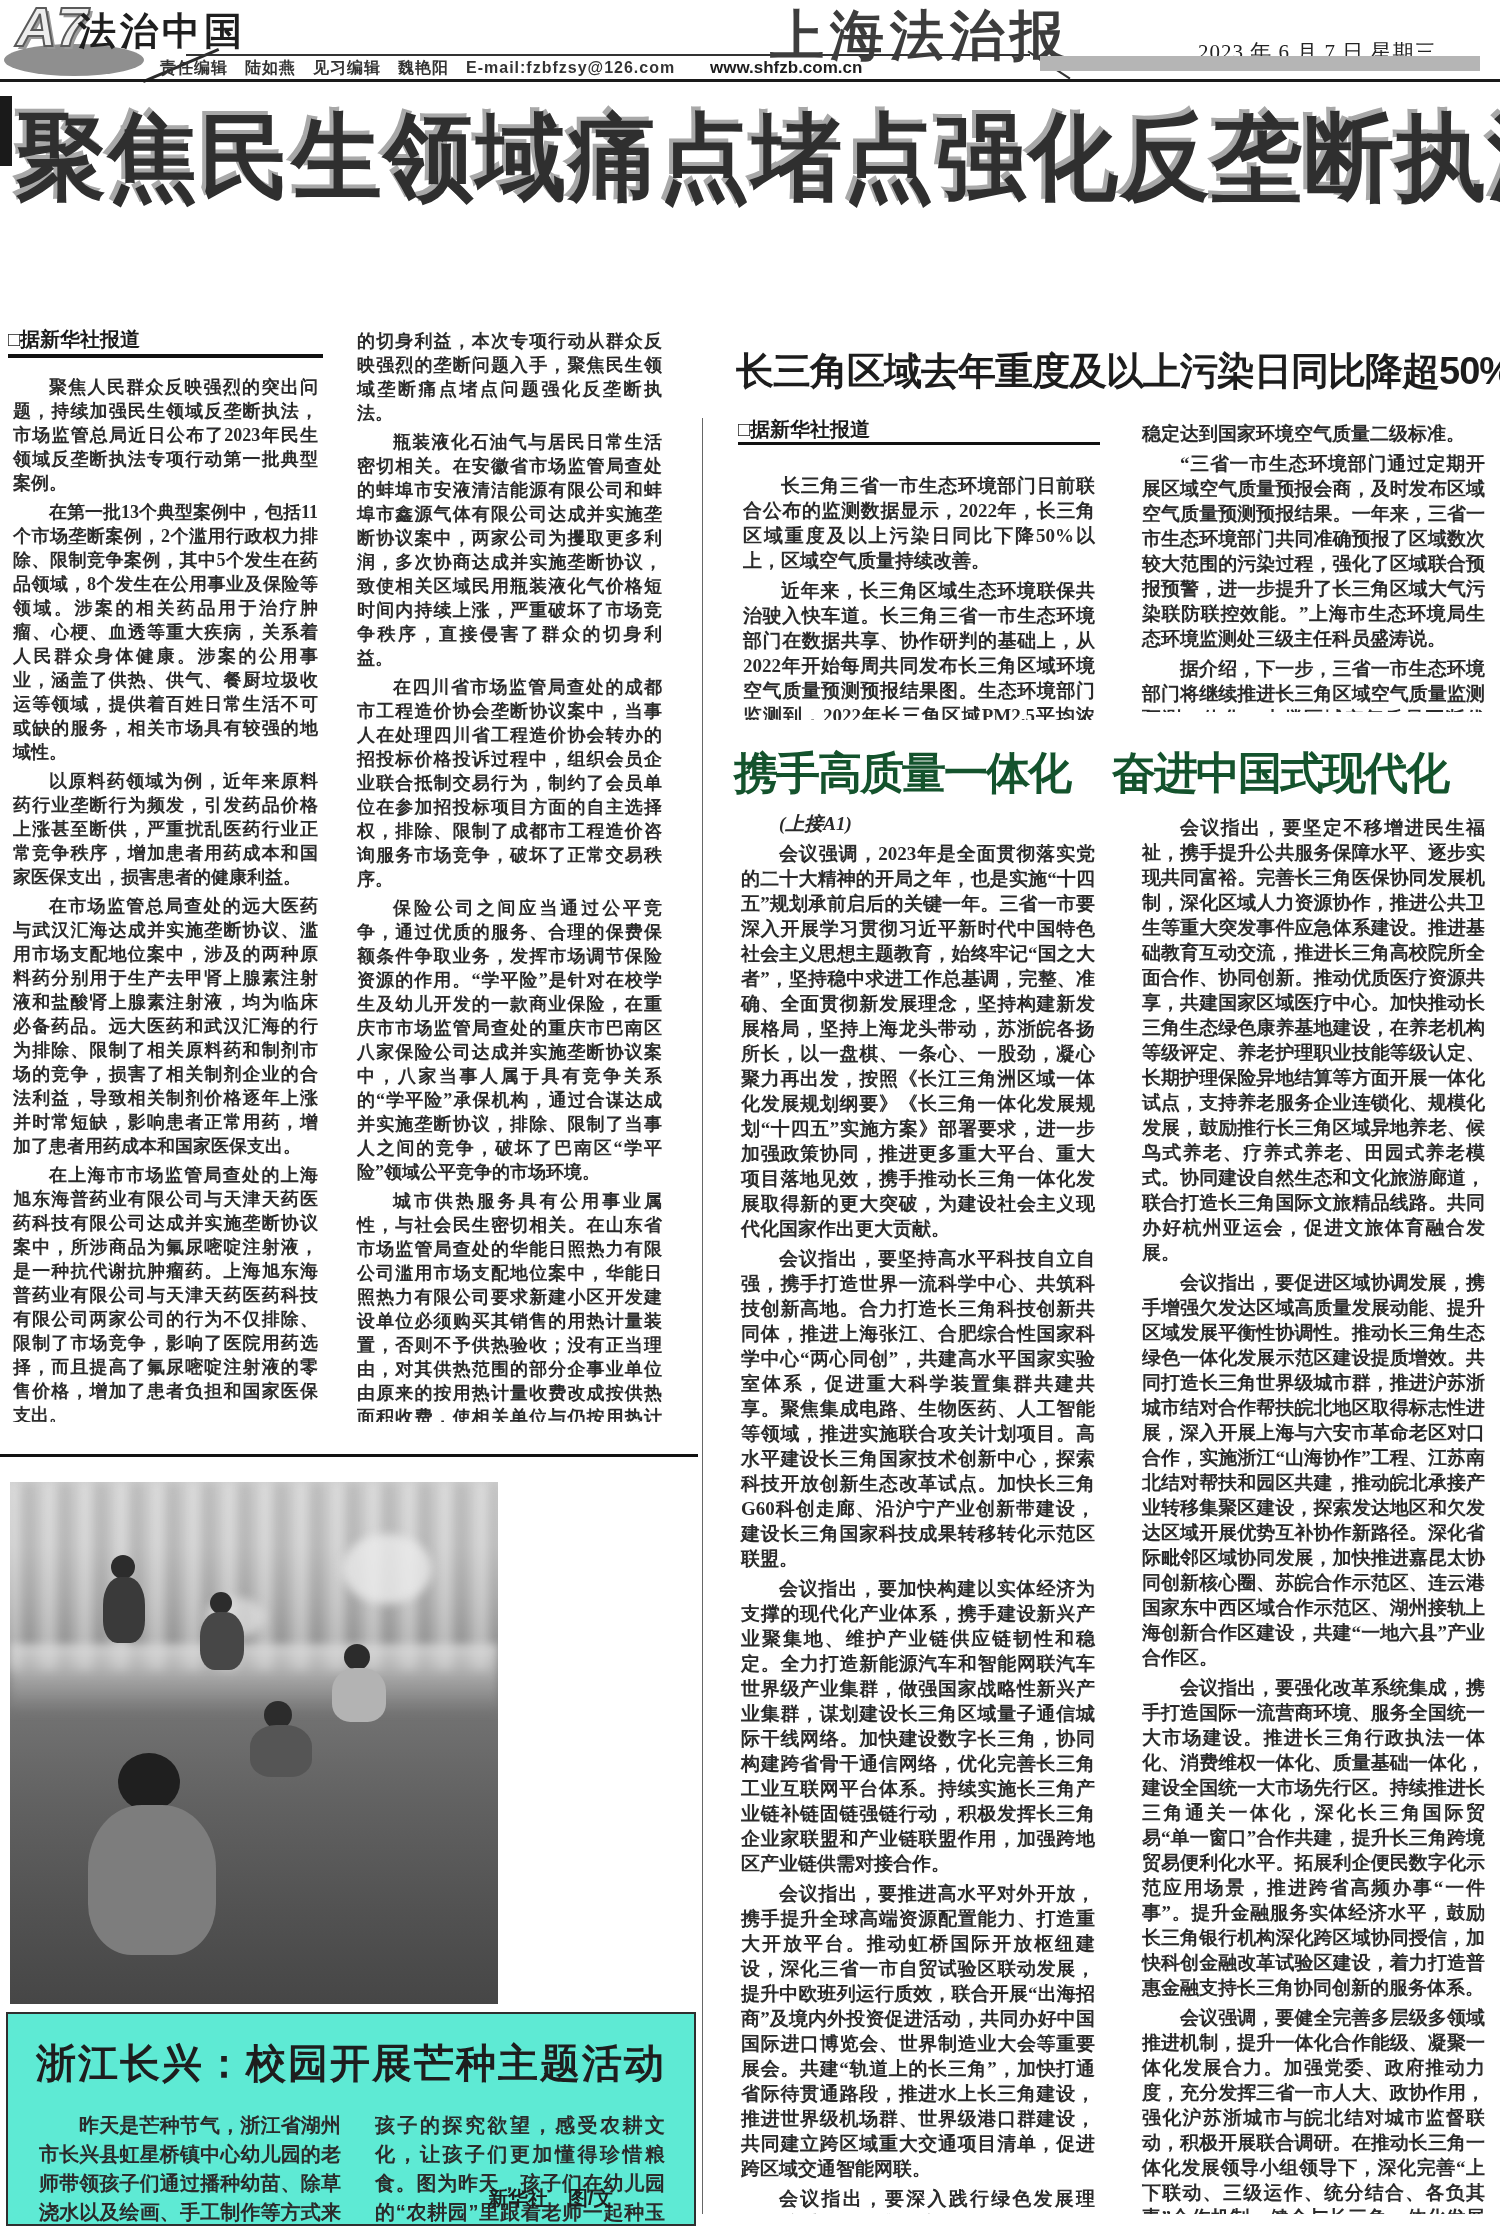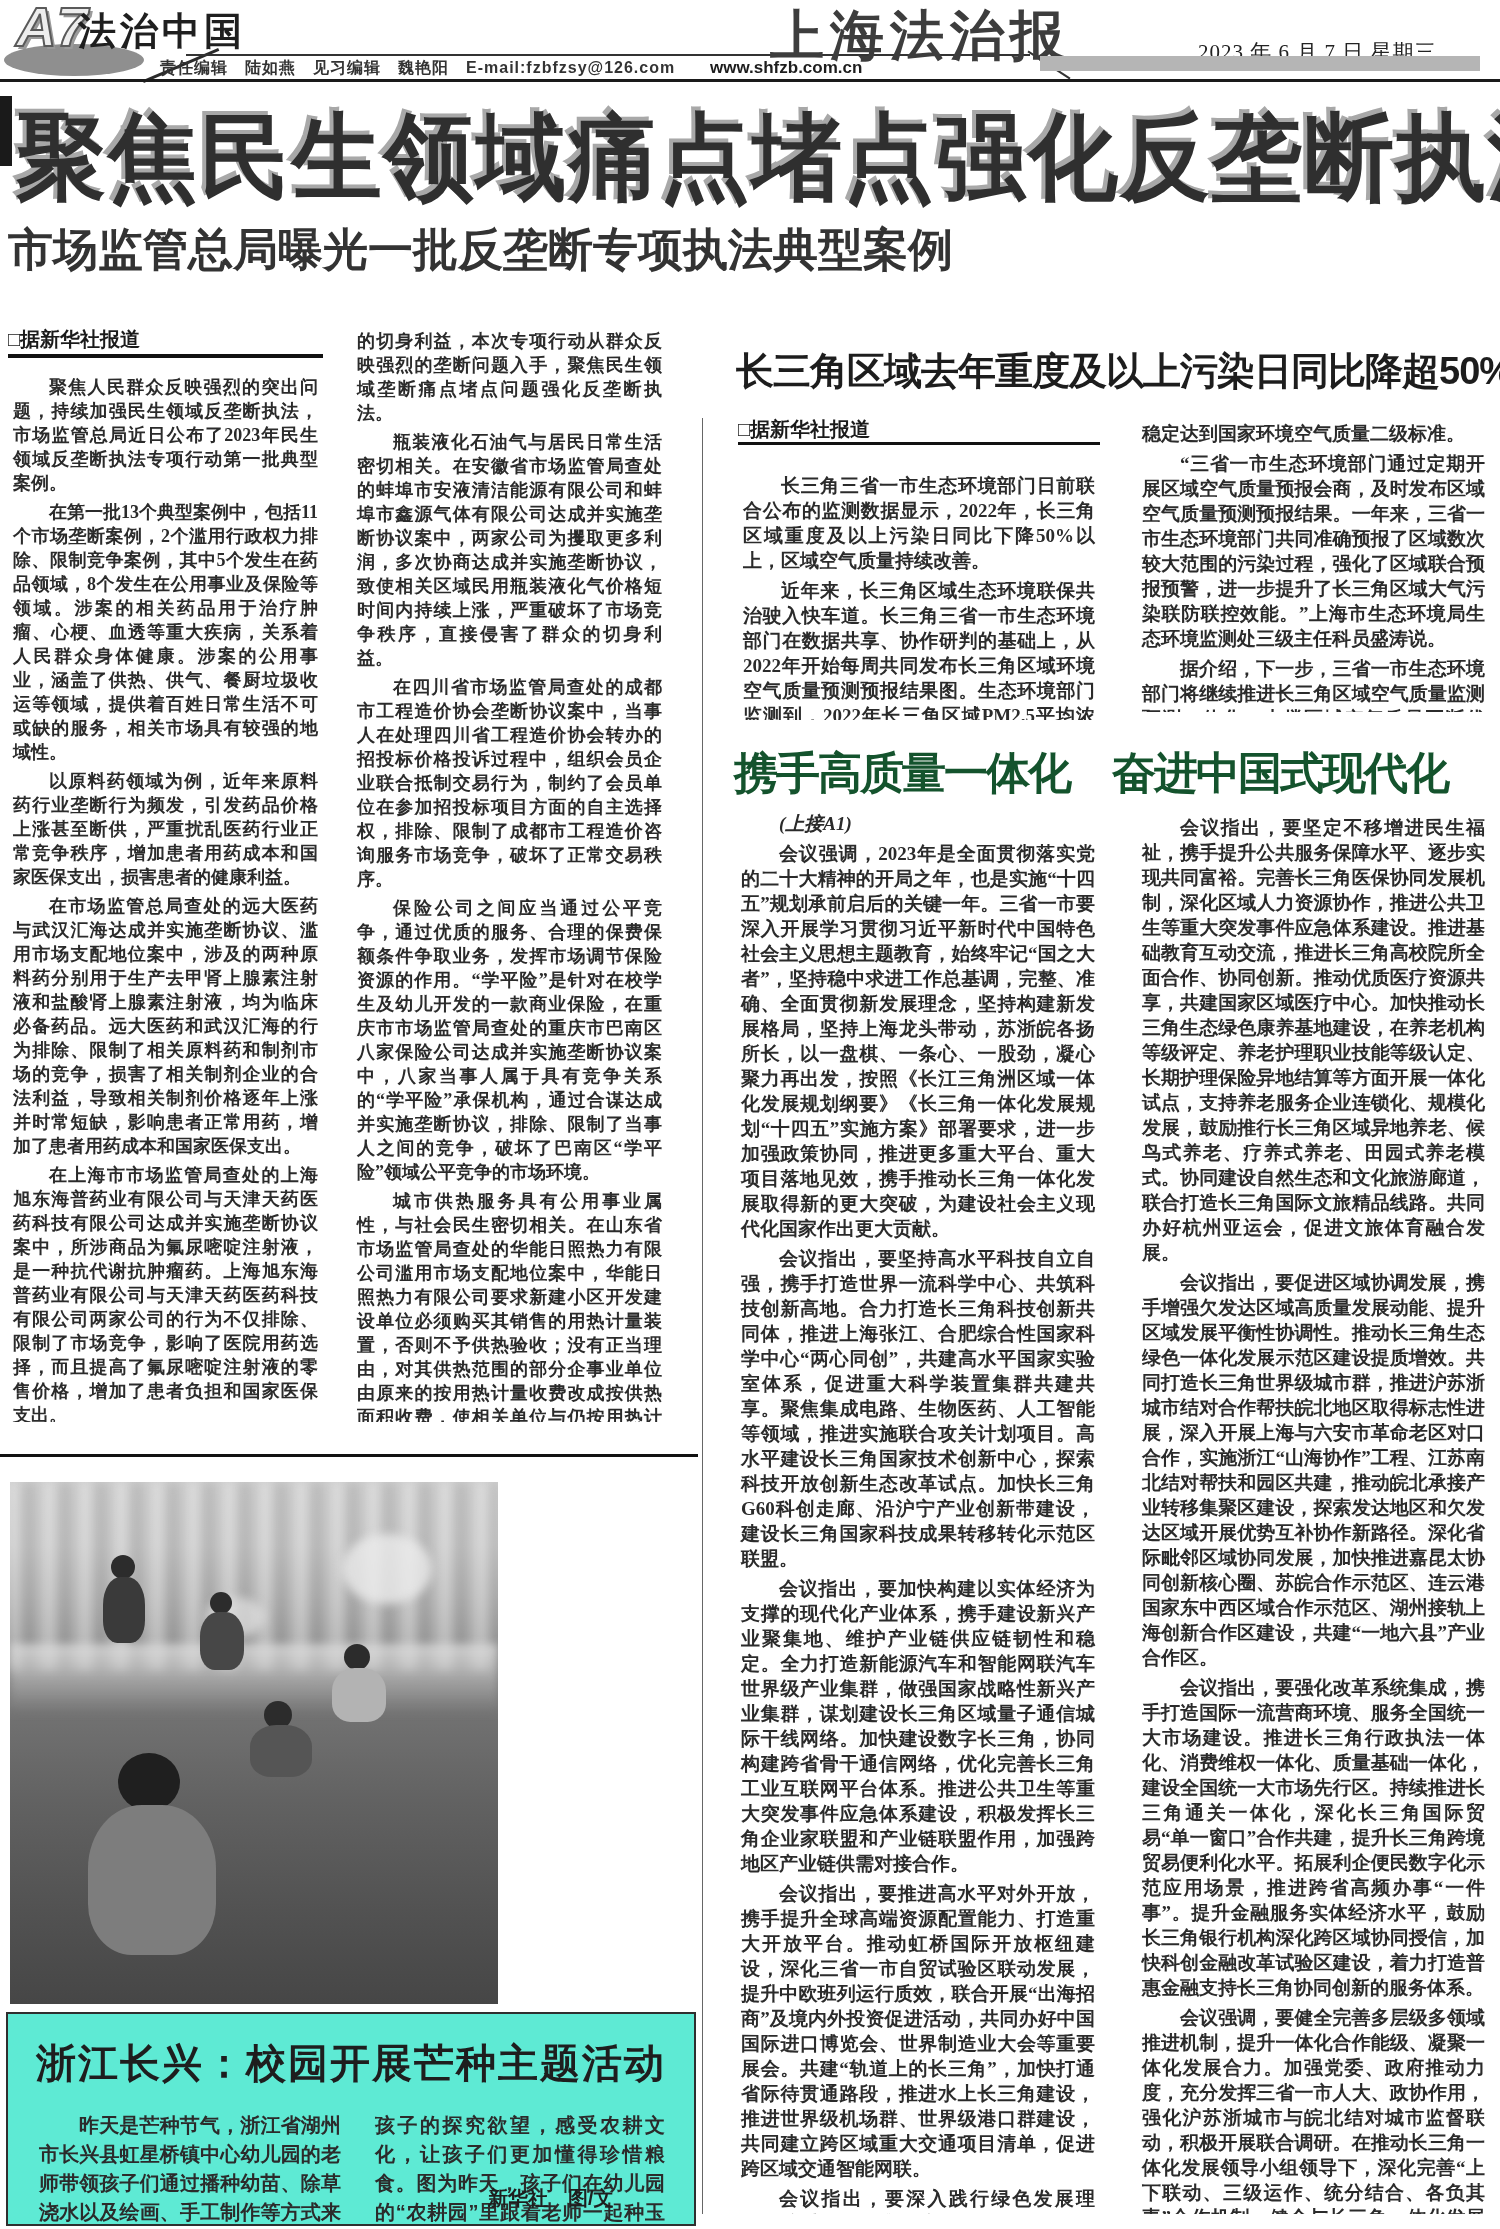--- a/index.html
+++ b/index.html
@@ -101,21 +101,20 @@
   <div class="abs thin-rule"></div>
   <div class="abs diag"></div>
   <div class="abs masthead">上海法治报</div>
   <div class="abs website">www.shfzb.com.cn</div>
   <div class="abs date-line">2023 年 6 月 7 日  星期三</div>
   <div class="abs gray-bar"></div>
   <div class="abs main-rule"></div>
 
   <div class="abs black-bar"></div>
   <div class="abs lead-headline">聚焦民生领域痛点堵点强化反垄断执法</div>
-  <div class="abs lead-subheadline">市场监管总局曝光一批反垄断专项执法典型案例</div>
   <div class="abs kicker lead-kicker">□据新华社报道</div>
   <div class="abs lead-kicker-rule"></div>
 
   <div class="col lead-col lead-col1">
     <p>聚焦人民群众反映强烈的突出问题，持续加强民生领域反垄断执法，市场监管总局近日公布了2023年民生领域反垄断执法专项行动第一批典型案例。</p>
     <p>在第一批13个典型案例中，包括11个市场垄断案例，2个滥用行政权力排除、限制竞争案例，其中5个发生在药品领域，8个发生在公用事业及保险等领域。涉案的相关药品用于治疗肿瘤、心梗、血透等重大疾病，关系着人民群众身体健康。涉案的公用事业，涵盖了供热、供气、餐厨垃圾收运等领域，提供着百姓日常生活不可或缺的服务，相关市场具有较强的地域性。</p>
     <p>以原料药领域为例，近年来原料药行业垄断行为频发，引发药品价格上涨甚至断供，严重扰乱医药行业正常竞争秩序，增加患者用药成本和国家医保支出，损害患者的健康利益。</p>
     <p>在市场监管总局查处的远大医药与武汉汇海达成并实施垄断协议、滥用市场支配地位案中，涉及的两种原料药分别用于生产去甲肾上腺素注射液和盐酸肾上腺素注射液，均为临床必备药品。远大医药和武汉汇海的行为排除、限制了相关原料药和制剂市场的竞争，损害了相关制剂企业的合法利益，导致相关制剂价格逐年上涨并时常短缺，影响患者正常用药，增加了患者用药成本和国家医保支出。</p>
     <p>在上海市市场监管局查处的上海旭东海普药业有限公司与天津天药医药科技有限公司达成并实施垄断协议案中，所涉商品为氟尿嘧啶注射液，是一种抗代谢抗肿瘤药。上海旭东海普药业有限公司与天津天药医药科技有限公司两家公司的行为不仅排除、限制了市场竞争，影响了医院用药选择，而且提高了氟尿嘧啶注射液的零售价格，增加了患者负担和国家医保支出。</p>
     <p>国务院反垄断委员会专家咨询组专家、清华大学法学院教授张晨颖表示，本次反垄断执法专项行动依法查处多起医药行业垄断案件，从源头解决药价虚高问题，有效恢复医药行业正常市场秩序，维护广大患者利益和社会公共利益。</p>
@@ -144,21 +143,21 @@
     <p class="cont">稳定达到国家环境空气质量二级标准。</p>
     <p>“三省一市生态环境部门通过定期开展区域空气质量预报会商，及时发布区域空气质量预测预报结果。一年来，三省一市生态环境部门共同准确预报了区域数次较大范围的污染过程，强化了区域联合预报预警，进一步提升了长三角区域大气污染联防联控效能。”上海市生态环境局生态环境监测处三级主任科员盛涛说。</p>
     <p>据介绍，下一步，三省一市生态环境部门将继续推进长三角区域空气质量监测预测一体化，支撑区域空气质量不断优化。</p>
   </div>
 
   <div class="abs int-headline">携手高质量一体化　奋进中国式现代化</div>
   <div class="col int-col int-col1">
     <p class="int-kicker">(上接A1)</p>
     <p>会议强调，2023年是全面贯彻落实党的二十大精神的开局之年，也是实施“十四五”规划承前启后的关键一年。三省一市要深入开展学习贯彻习近平新时代中国特色社会主义思想主题教育，始终牢记“国之大者”，坚持稳中求进工作总基调，完整、准确、全面贯彻新发展理念，坚持构建新发展格局，坚持上海龙头带动，苏浙皖各扬所长，以一盘棋、一条心、一股劲，凝心聚力再出发，按照《长江三角洲区域一体化发展规划纲要》《长三角一体化发展规划“十四五”实施方案》部署要求，进一步加强政策协同，推进更多重大平台、重大项目落地见效，携手推动长三角一体化发展取得新的更大突破，为建设社会主义现代化国家作出更大贡献。</p>
     <p>会议指出，要坚持高水平科技自立自强，携手打造世界一流科学中心、共筑科技创新高地。合力打造长三角科技创新共同体，推进上海张江、合肥综合性国家科学中心“两心同创”，共建高水平国家实验室体系，促进重大科学装置集群共建共享。聚焦集成电路、生物医药、人工智能等领域，推进实施联合攻关计划项目。高水平建设长三角国家技术创新中心，探索科技开放创新生态改革试点。加快长三角G60科创走廊、沿沪宁产业创新带建设，建设长三角国家科技成果转移转化示范区联盟。</p>
-    <p>会议指出，要加快构建以实体经济为支撑的现代化产业体系，携手建设新兴产业聚集地、维护产业链供应链韧性和稳定。全力打造新能源汽车和智能网联汽车世界级产业集群，做强国家战略性新兴产业集群，谋划建设长三角区域量子通信城际干线网络。加快建设数字长三角，协同构建跨省骨干通信网络，优化完善长三角工业互联网平台体系。推进公共卫生等重大突发事件应急体系建设，积极发挥长三角企业家联盟和产业链联盟作用，加强跨地区产业链供需对接合作。</p>
+    <p>会议指出，要加快构建以实体经济为支撑的现代化产业体系，携手建设新兴产业聚集地、维护产业链供应链韧性和稳定。全力打造新能源汽车和智能网联汽车世界级产业集群，做强国家战略性新兴产业集群，谋划建设长三角区域量子通信城际干线网络。加快建设数字长三角，协同构建跨省骨干通信网络，优化完善长三角工业互联网平台体系。持续实施长三角产业链补链固链强链行动，积极发挥长三角企业家联盟和产业链联盟作用，加强跨地区产业链供需对接合作。</p>
     <p>会议指出，要推进高水平对外开放，携手提升全球高端资源配置能力、打造重大开放平台。推动虹桥国际开放枢纽建设，深化三省一市自贸试验区联动发展，提升中欧班列运行质效，联合开展“出海招商”及境内外投资促进活动，共同办好中国国际进口博览会、世界制造业大会等重要展会。共建“轨道上的长三角”，加快打通省际待贯通路段，推进水上长三角建设，推进世界级机场群、世界级港口群建设，共同建立跨区域重大交通项目清单，促进跨区域交通智能网联。</p>
     <p>会议指出，要深入践行绿色发展理念，携手推进生态环境共保联治、加快发展方式绿色转型。共同增强区域能源配置互济能力，加大省际间区域互济置换力度，积极推动相关结对区域合作，加快建设抽水蓄能电站、风电等重大项目，共建绿色低碳能源保障体系。持续巩固长江十年禁渔成果，推进新一轮太湖流域水环境综合治理。完善区域大气、水等领域环境质量监测预警体系，落实区域规划环评会商机制，编制完成新安江——千岛湖生态保护补偿样板区建设规划，探索建立跨流域跨区域生态补偿机制，完善资源环境权益联动机制。</p>
   </div>
   <div class="col int-col int-col2">
     <p>会议指出，要坚定不移增进民生福祉，携手提升公共服务保障水平、逐步实现共同富裕。完善长三角医保协同发展机制，深化区域人力资源协作，推进公共卫生等重大突发事件应急体系建设。推进基础教育互动交流，推进长三角高校院所全面合作、协同创新。推动优质医疗资源共享，共建国家区域医疗中心。加快推动长三角生态绿色康养基地建设，在养老机构等级评定、养老护理职业技能等级认定、长期护理保险异地结算等方面开展一体化试点，支持养老服务企业连锁化、规模化发展，鼓励推行长三角区域异地养老、候鸟式养老、疗养式养老、田园式养老模式。协同建设自然生态和文化旅游廊道，联合打造长三角国际文旅精品线路。共同办好杭州亚运会，促进文旅体育融合发展。</p>
     <p>会议指出，要促进区域协调发展，携手增强欠发达区域高质量发展动能、提升区域发展平衡性协调性。推动长三角生态绿色一体化发展示范区建设提质增效。共同打造长三角世界级城市群，推进沪苏浙城市结对合作帮扶皖北地区取得标志性进展，深入开展上海与六安市革命老区对口合作，实施浙江“山海协作”工程、江苏南北结对帮扶和园区共建，推动皖北承接产业转移集聚区建设，探索发达地区和欠发达区域开展优势互补协作新路径。深化省际毗邻区域协同发展，加快推进嘉昆太协同创新核心圈、苏皖合作示范区、连云港国家东中西区域合作示范区、湖州接轨上海创新合作区建设，共建“一地六县”产业合作区。</p>
     <p>会议指出，要强化改革系统集成，携手打造国际一流营商环境、服务全国统一大市场建设。推进长三角行政执法一体化、消费维权一体化、质量基础一体化，建设全国统一大市场先行区。持续推进长三角通关一体化，深化长三角国际贸易“单一窗口”合作共建，提升长三角跨境贸易便利化水平。拓展利企便民数字化示范应用场景，推进跨省高频办事“一件事”。提升金融服务实体经济水平，鼓励长三角银行机构深化跨区域协同授信，加快科创金融改革试验区建设，着力打造普惠金融支持长三角协同创新的服务体系。</p>
     <p>会议强调，要健全完善多层级多领域推进机制，提升一体化合作能级、凝聚一体化发展合力。加强党委、政府推动力度，充分发挥三省一市人大、政协作用，强化沪苏浙城市与皖北结对城市监督联动，积极开展联合调研。在推动长三角一体化发展领导小组领导下，深化完善“上下联动、三级运作、统分结合、各负其责”合作机制。健全与长三角一体化发展相适应的干部交流机制，在更高层次、更大范围开展干部人才交流。</p>
 
   </div>

